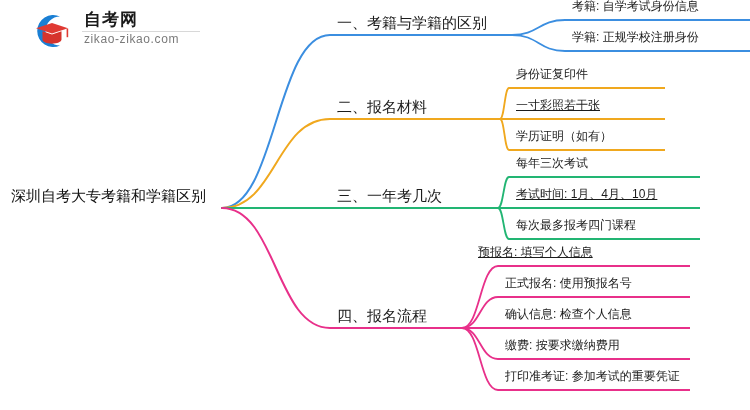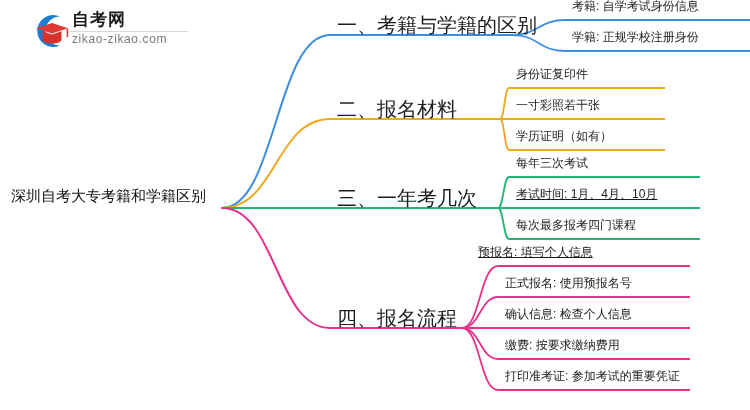--- a/index.html
+++ b/index.html
@@ -40,21 +40,21 @@
   }
   .logo-mark {
     position: absolute;
     left: 0;
     top: 3px;
     width: 44px;
     height: 40px;
   }
   .logo-text-wrap {
     position: absolute;
-    left: 40px;
+    left: 52px;
     top: 2px;
     width: 122px;
   }
   .logo-title {
     font-size: 17px;
     font-weight: bold;
     color: #1a1a1a;
     letter-spacing: 1px;
     line-height: 20px;
     padding-left: 2px;
@@ -84,21 +84,21 @@
     display: block;
     white-space: nowrap;
   }
 
   .node.root {
     font-size: 15px;
     color: #111111;
     font-weight: normal;
   }
   .node.branch {
-    font-size: 20px;
+    font-size: 15px;
     color: #1c1c1c;
   }
   .node.leaf {
     font-size: 12px;
     color: #1c1c1c;
   }
 
   
 </style>
 </head>
@@ -171,21 +171,21 @@
       </div>
       <div class="node leaf" style="left: 572px; top: 31px;">
         <span class="node-label">学籍: 正规学校注册身份</span>
       </div>
       <div class="node branch" style="left: 337px; top: 99px;">
         <span class="node-label">二、报名材料</span>
       </div>
       <div class="node leaf" style="left: 516px; top: 68px;">
         <span class="node-label">身份证复印件</span>
       </div>
-      <div class="node leaf" style="left: 516px; top: 99px;">
+      <div class="node leaf" style="left: 516px; top: 99px; text-decoration: underline;">
         <span class="node-label">一寸彩照若干张</span>
       </div>
       <div class="node leaf" style="left: 516px; top: 130px;">
         <span class="node-label">学历证明（如有）</span>
       </div>
       <div class="node branch" style="left: 337px; top: 188px;">
         <span class="node-label">三、一年考几次</span>
       </div>
       <div class="node leaf" style="left: 516px; top: 157px;">
         <span class="node-label">每年三次考试</span>

